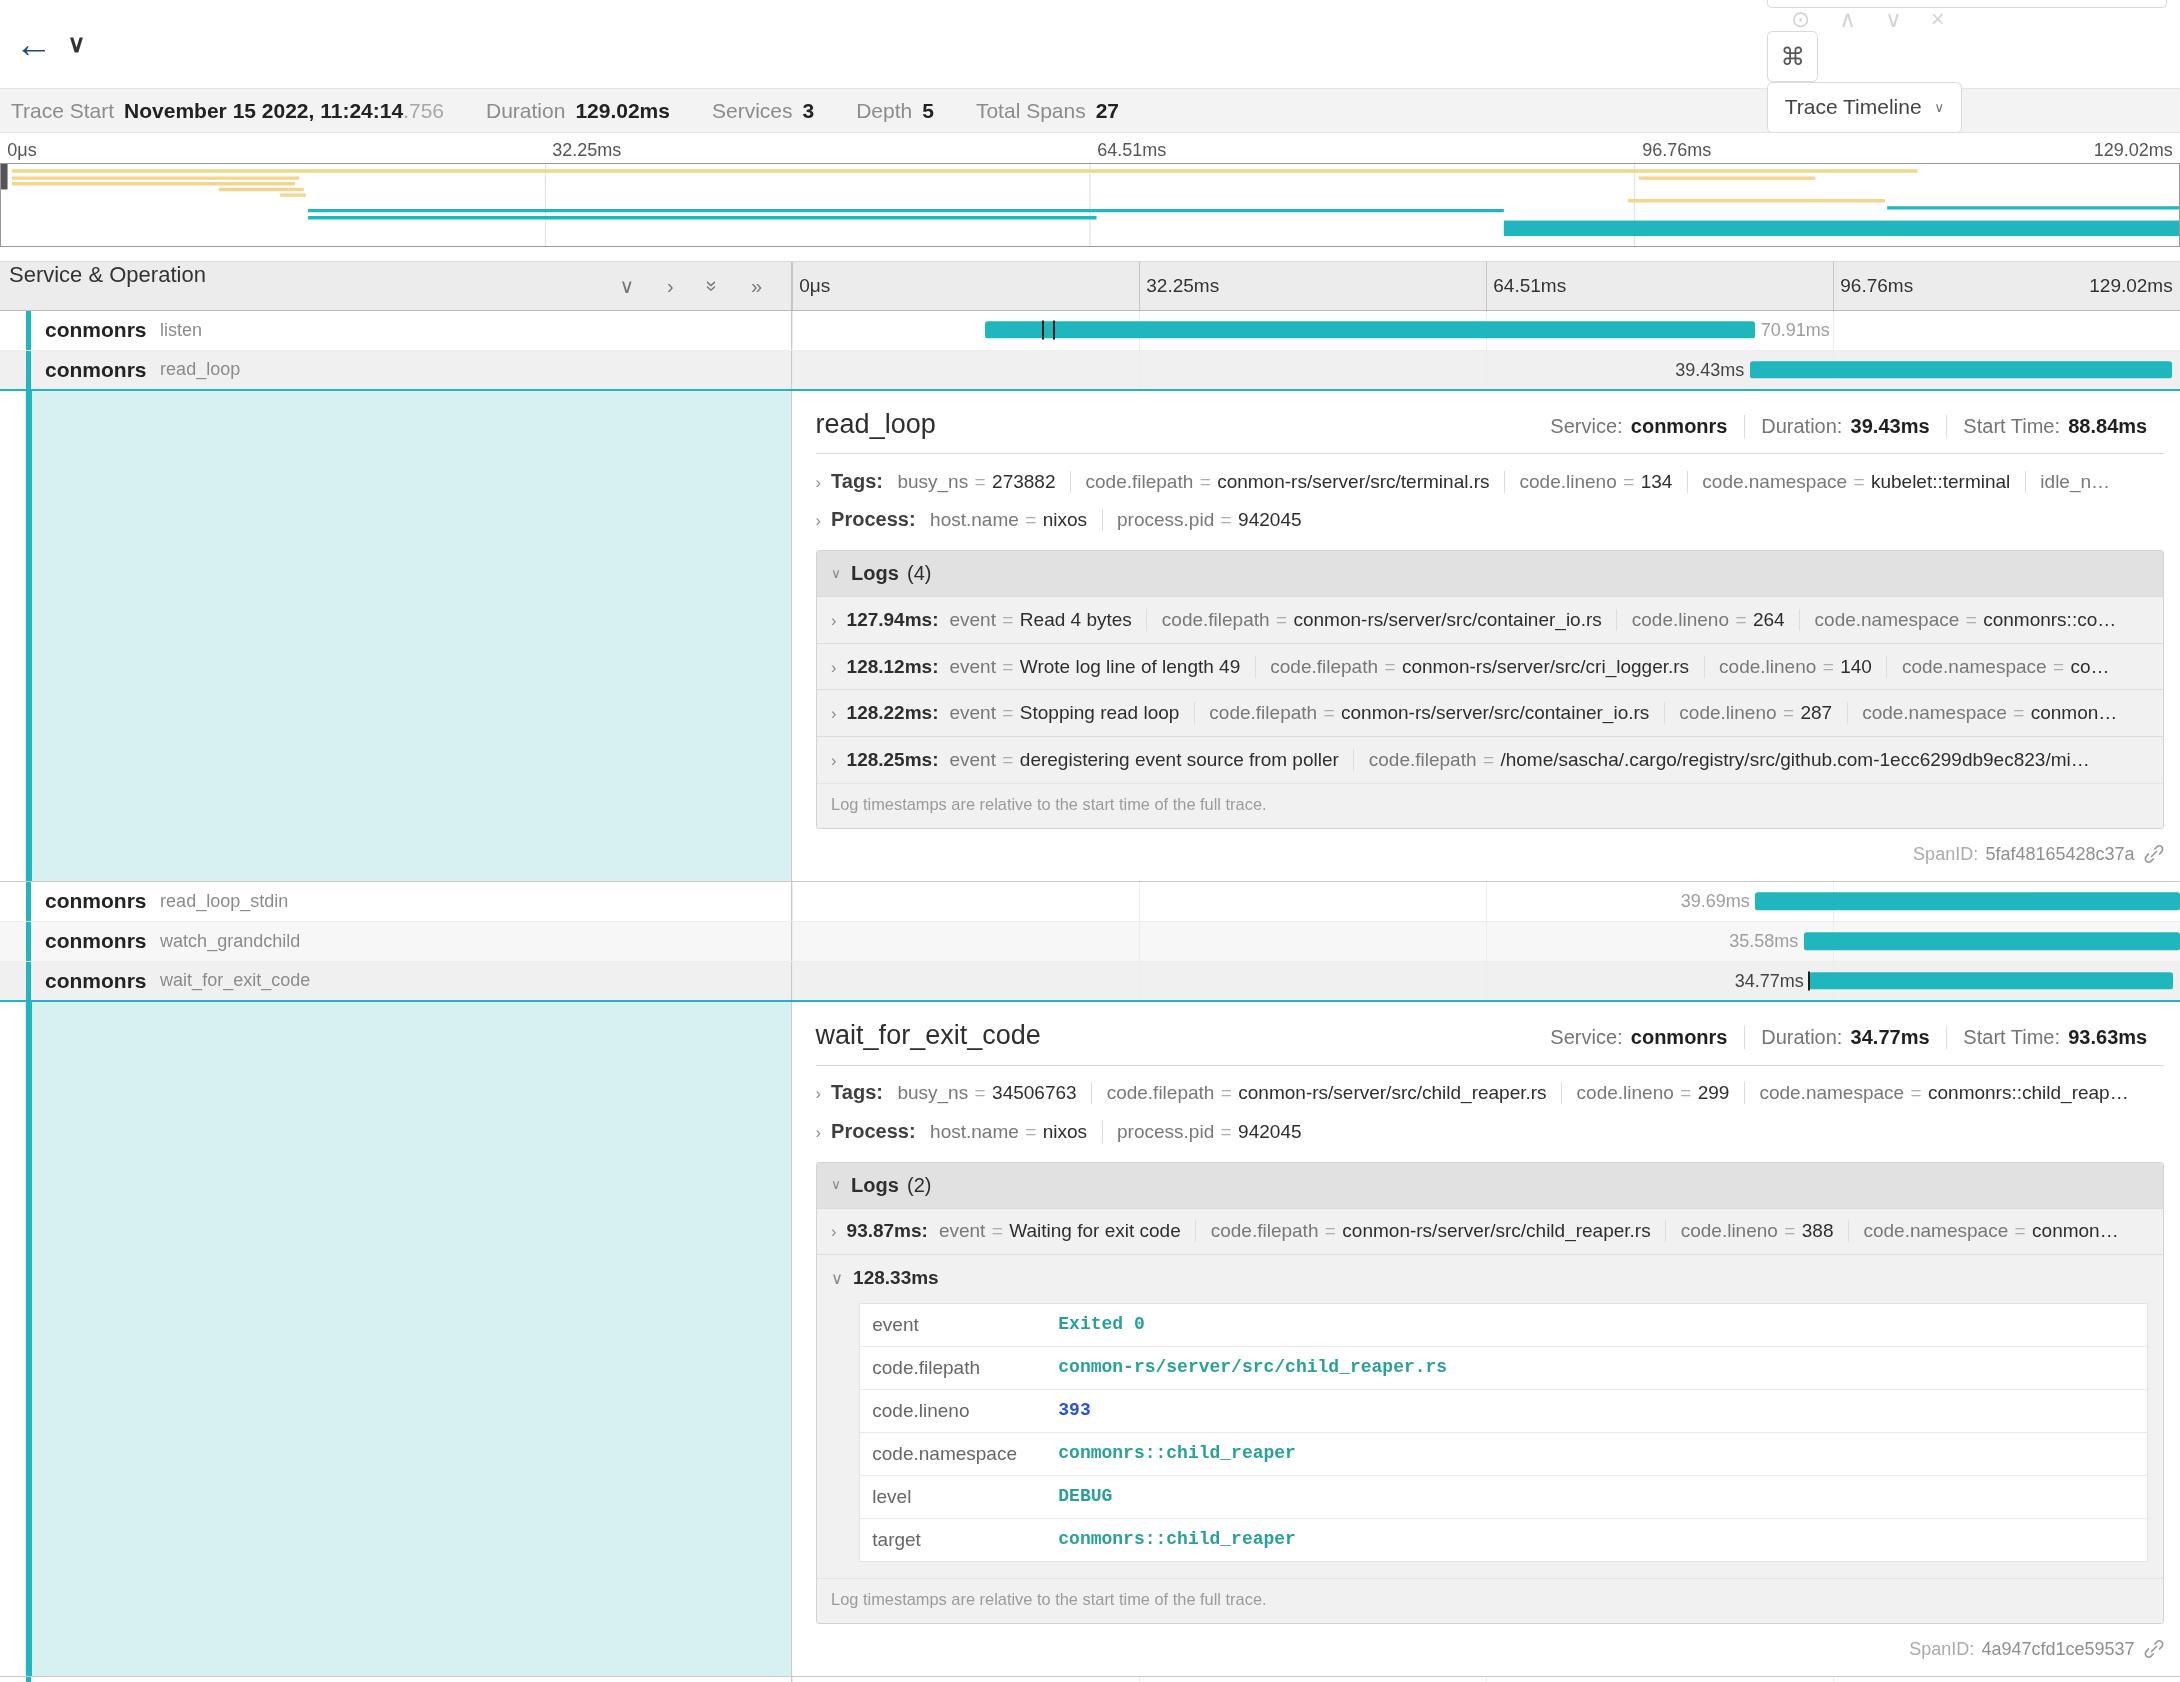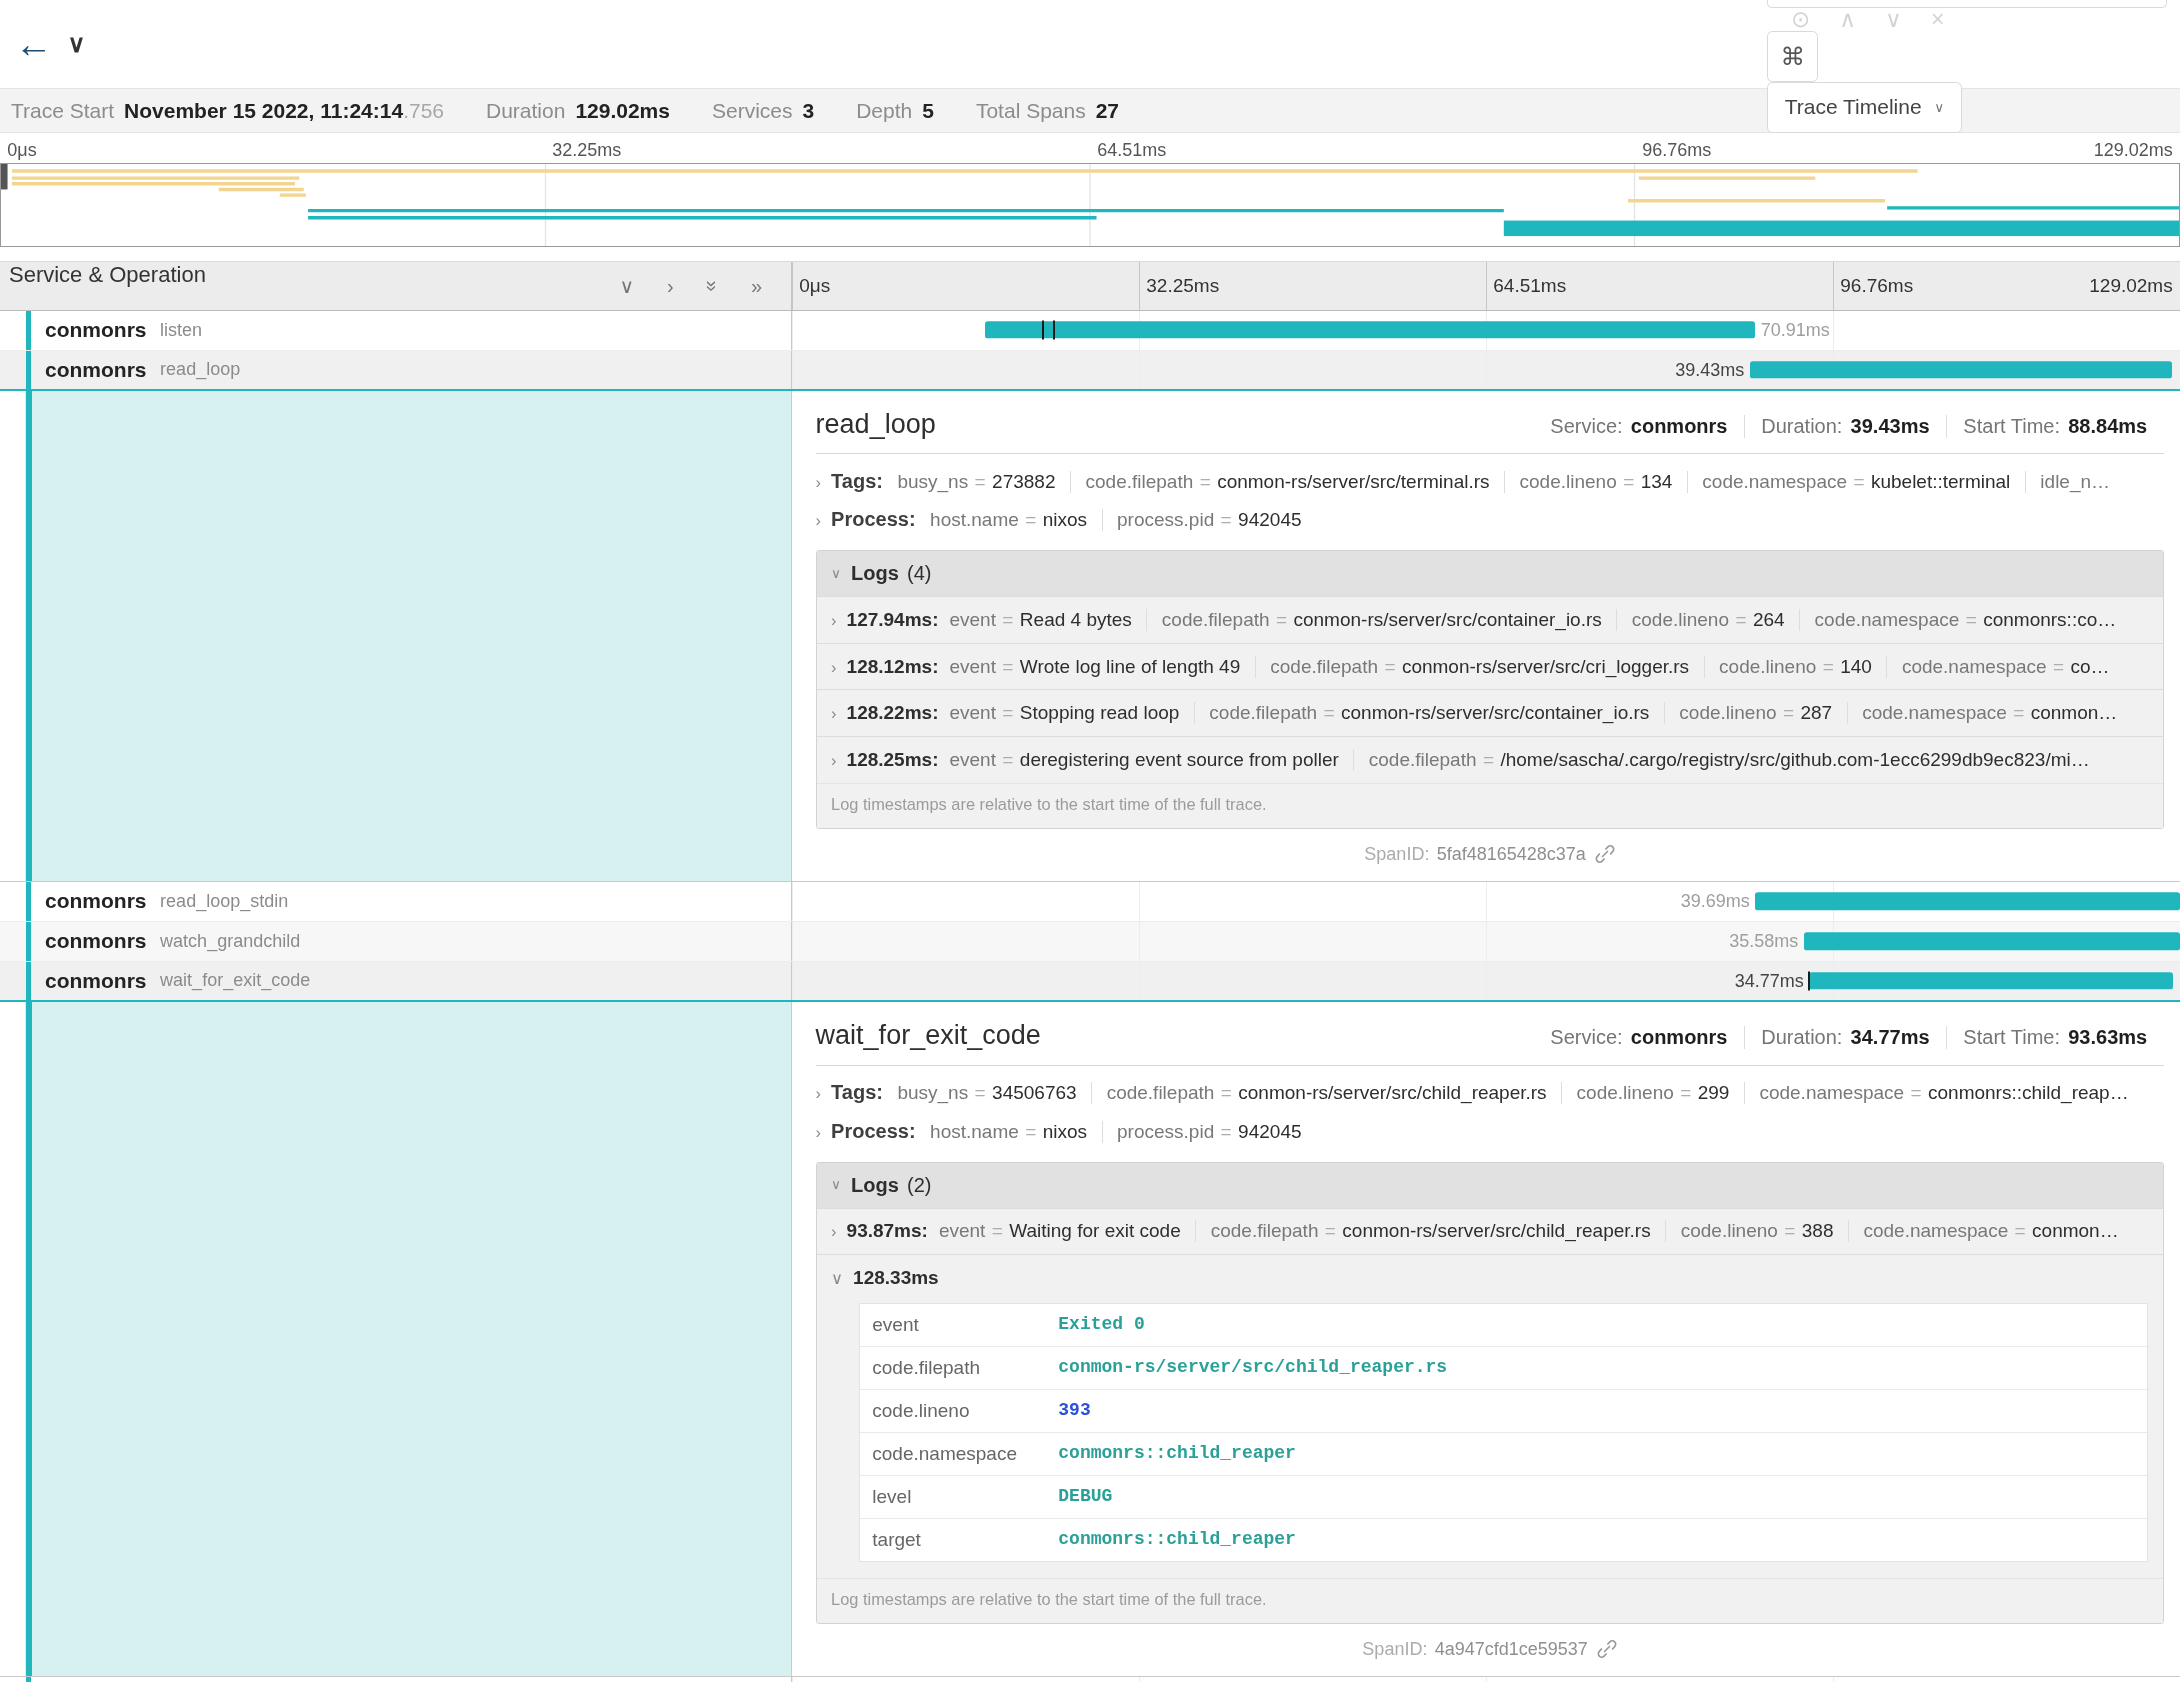--- a/index.html
+++ b/index.html
@@ -97,21 +97,21 @@
   .logrow{border-top:0.9px solid #dcdcdc;padding:11.8px 14.5px;display:flex;align-items:baseline;white-space:nowrap;overflow:hidden;font-size:19px;cursor:pointer;}
   .log-time{font-weight:700;color:#2e2e2e;margin-right:11px;flex:none;}
   .lognote{padding:11px 14.5px 14.5px;font-size:16.4px;color:#9b9b9b;border-top:0.9px solid #e4e4e4;}
   .logtable{background:#fff;border:0.9px solid #e3e3e3;margin:1.8px 14.5px 16.4px 42px;}
   .logtable-row{display:grid;grid-template-columns:186px 1fr;border-top:0.9px solid #e9e9e9;}
   .logtable-row.first{border-top:none;}
   .lt-key{padding:10px 12.7px;font-size:19px;color:#666;}
   .lt-val{padding:10px 12.7px;font-family:"Liberation Mono","DejaVu Sans Mono",monospace;font-size:18px;font-weight:700;}
   .v-str{color:var(--string-value);}
   .v-num{color:var(--number-value);}
-  .spanid-row{margin-top:14.5px;display:flex;justify-content:center;align-items:center;font-size:18px;}
+  .spanid-row{margin-top:14.5px;display:flex;justify-content:flex-end;align-items:center;font-size:18px;}
   .spanid-label{color:#ababab;margin-right:7.3px;}
   .spanid-value{color:#8f8f8f;}
   .link-icon{margin-left:9px;display:inline-flex;cursor:pointer;}
 </style>
 </head>
 <body>
 
 <div class="app">
 
   <header class="topbar">

